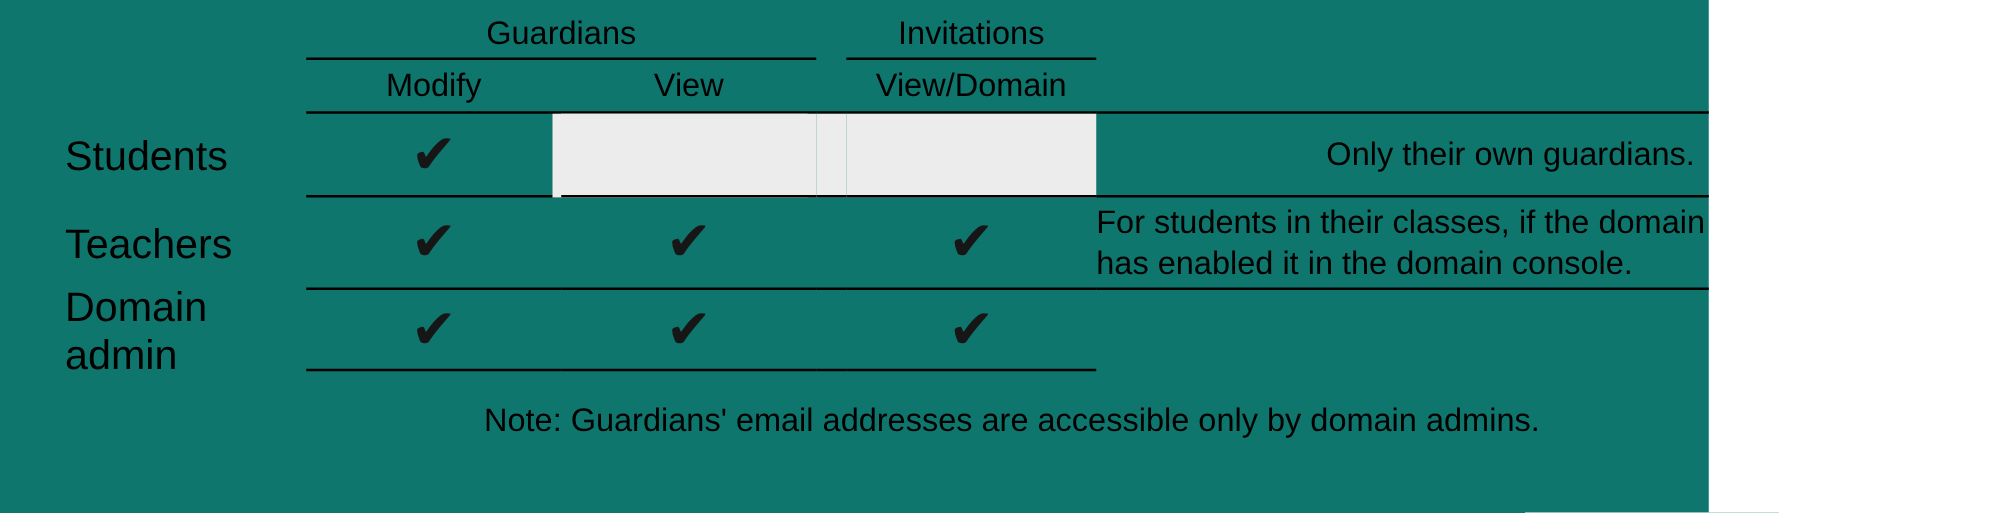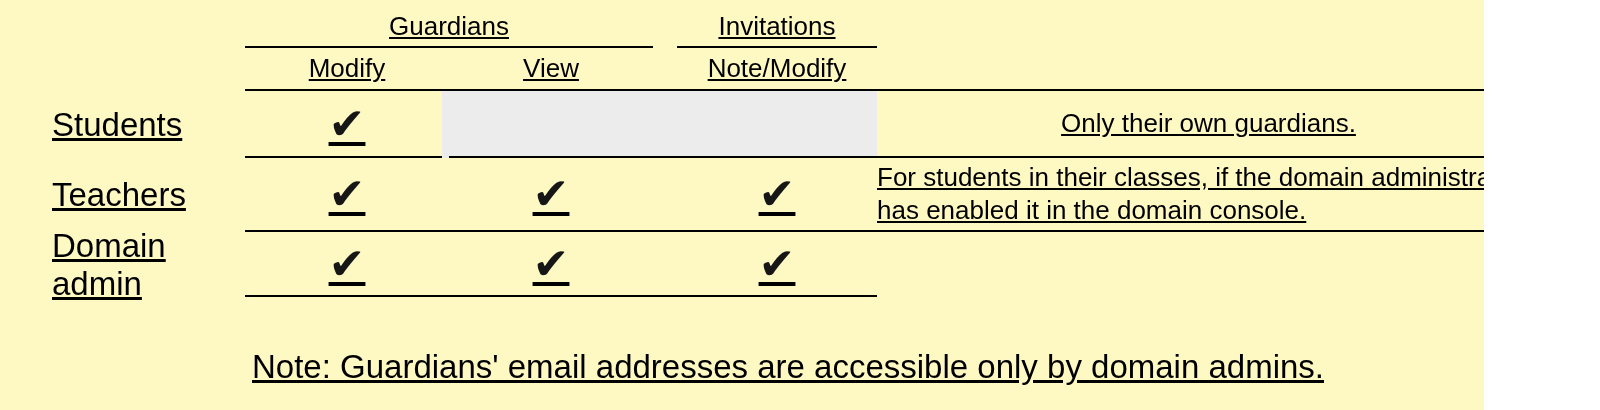--- a/index.html
+++ b/index.html
@@ -1,25 +1,24 @@
 <!DOCTYPE html>
 <html style="--shade: #ececec; --line: #000000;"><head>
 <meta charset="utf-8">
 <style>
   html, body { margin: 0; padding: 0; background: #ffffff; }
   * { box-sizing: border-box; }
   .page {
     position: relative;
-    width: 1484px;
+    width: 1367px;
     height: 410px;
-    background: #fef9c3;
+    background: #0f766e;
     font-family: "Liberation Sans", sans-serif;
     color: #000000;
     overflow: hidden;
-    text-decoration: underline;
   }
   .ptable {
     display: grid;
     grid-template-columns: 245px 204px 204px 24px 200px 663px;
     grid-template-rows: 48px 43px 67px 74px 65px;
     width: 1540px;
   }
   .cell { display: flex; align-items: center; justify-content: center; }
   .cell.b { border-bottom: 2px solid var(--line); }
   .grouphead {
@@ -41,23 +40,24 @@
     color: #161616;
   }
   .notecell {
     justify-content: center;
     font-size: 26px;
     line-height: 33px;
   }
   .shaded { background: var(--shade); }
   .shaded-first { box-shadow: -7px 0 0 var(--shade); }
   .footnote {
-    margin: 51px 0 0 252px;
-    font-size: 33px;
+    margin: 24px 0 0 252px;
+    font-size: 26px;
     white-space: nowrap;
+    text-align: center;
   }
 </style>
 </head>
 <body>
 
 <div class="page">
 
   <div class="ptable">
 
     <div class="cell" style="grid-column:1"></div>
@@ -67,21 +67,21 @@
     <div class="cell" style="grid-column:4"></div>
     <div class="cell grouphead b" style="grid-column:5">
       <span>Invitations</span>
     </div>
     <div class="cell" style="grid-column:6"></div>
 
     <div class="cell"></div>
     <div class="cell subhead b">Modify</div>
     <div class="cell subhead b">View</div>
     <div class="cell b"></div>
-    <div class="cell subhead b">Note/Modify</div>
+    <div class="cell subhead b">View/Domain</div>
     <div class="cell b"></div>
 
     <div class="cell rowlabel">Students</div>
     <div class="cell b">
       <span class="check">✔</span>
     </div>
     <div class="cell b shaded shaded-first">
       <span class="check"></span>
     </div>
     <div class="cell b shaded"></div>

